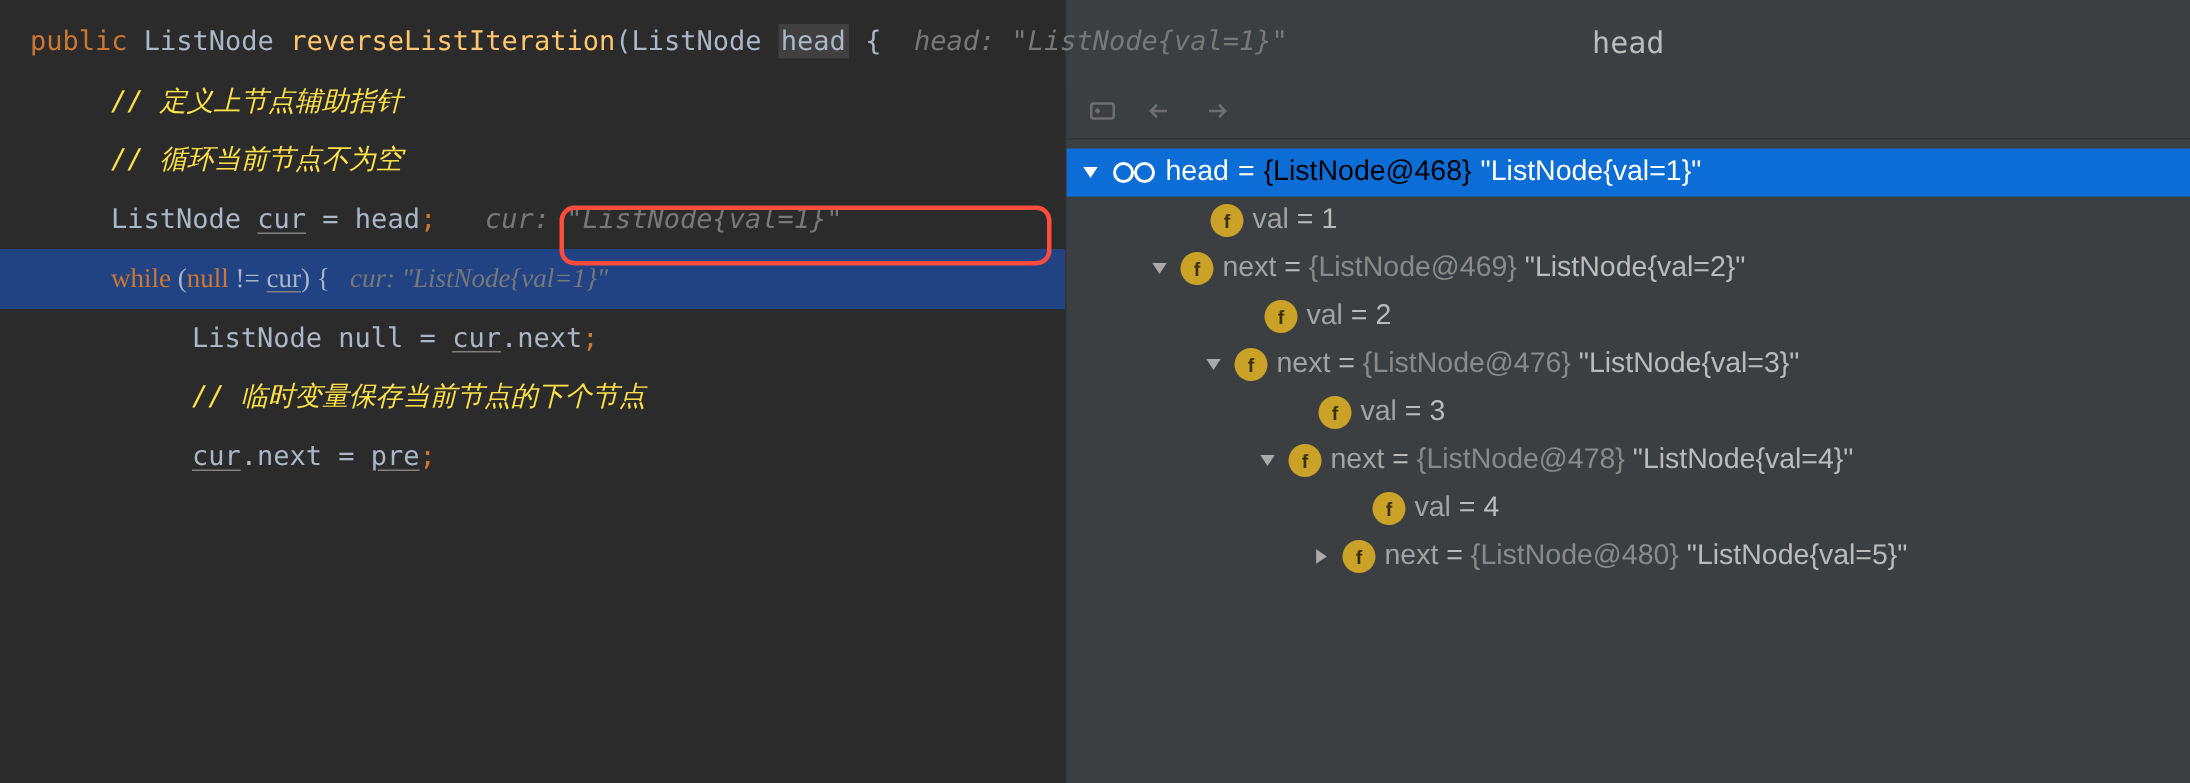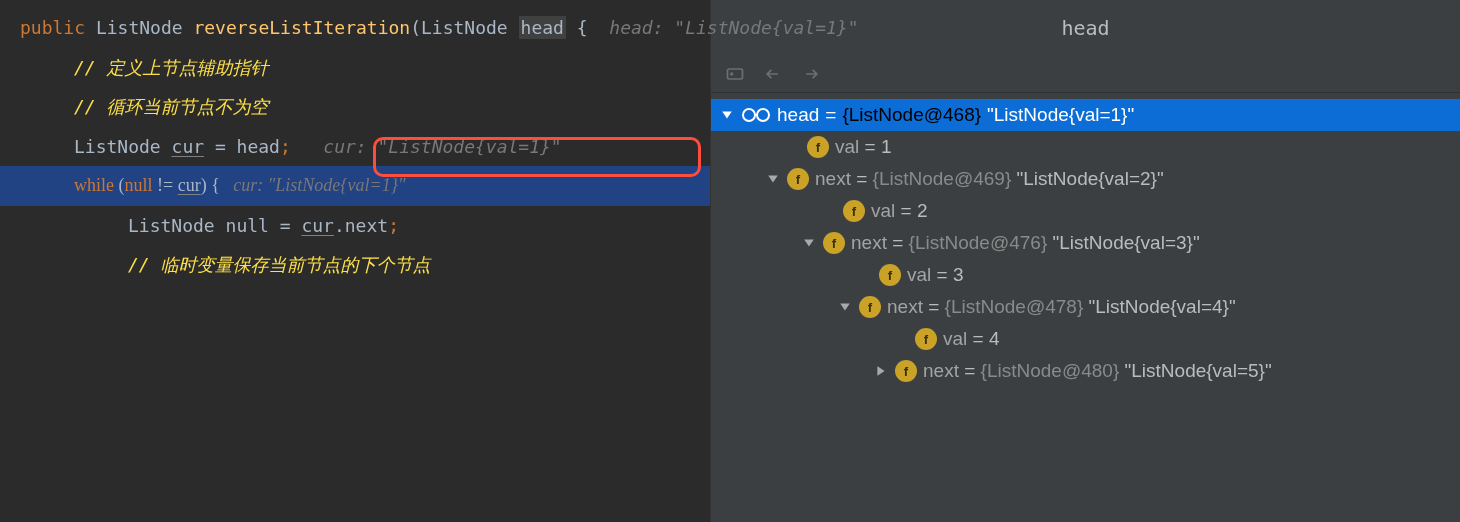--- a/index.html
+++ b/index.html
@@ -131,20 +131,21 @@
 <body>
 
 <div class="editor-pane">
   <div class="code-line"><span class="kw">public</span> <span class="type">ListNode</span> <span style="color:#ffc66d">reverseListIteration</span><span class="paren">(</span><span class="type">ListNode</span> <span class="param-highlight">head</span><span class="paren"> {</span>  <span class="inline-hint">head: "ListNode{val=1}"</span></div>
   <div class="code-line indent1"><span class="comment">// 定义上节点辅助指针</span></div>
   <div class="code-line indent1"><span class="comment">// 循环当前节点不为空</span></div>
   <div class="code-line indent1"><span class="type">ListNode</span> <span class="underline">cur</span><span> = </span><span>head</span><span class="punct">;</span>   <span class="inline-hint">cur: "ListNode{val=1}"</span></div>
   <div class="code-line indent1 highlighted-line"><span class="kw">while</span><span> (</span><span class="kw">null</span><span> != </span><span class="underline">cur</span><span>) {</span>   <span class="inline-hint">cur: "ListNode{val=1}"</span></div>
   <div class="code-line indent2"><span class="type">ListNode</span> <span>null</span><span> = </span><span class="underline">cur</span><span>.next</span><span class="punct">;</span></div>
   <div class="code-line indent2"><span class="comment">// 临时变量保存当前节点的下个节点</span></div>
+  <div class="code-line indent2"><span class="underline">cur</span><span>.next</span><span> = </span><span class="underline">pre</span><span class="punct">;</span></div>
   <div class="code-line indent2"></div>
 
   <div class="highlight-box" id="hbox" style="left: 373px; top: 137px; width: 328px; height: 40px;"></div>
 </div>
 
 <div class="debug-pane">
   <div class="debug-title">head</div>
   <div class="debug-toolbar">
     <svg class="toolbar-icon" viewBox="0 0 24 24">
         <rect x="3" y="6" width="18" height="12" rx="2" fill="none" stroke="#6e6e6e" stroke-width="2"></rect>

